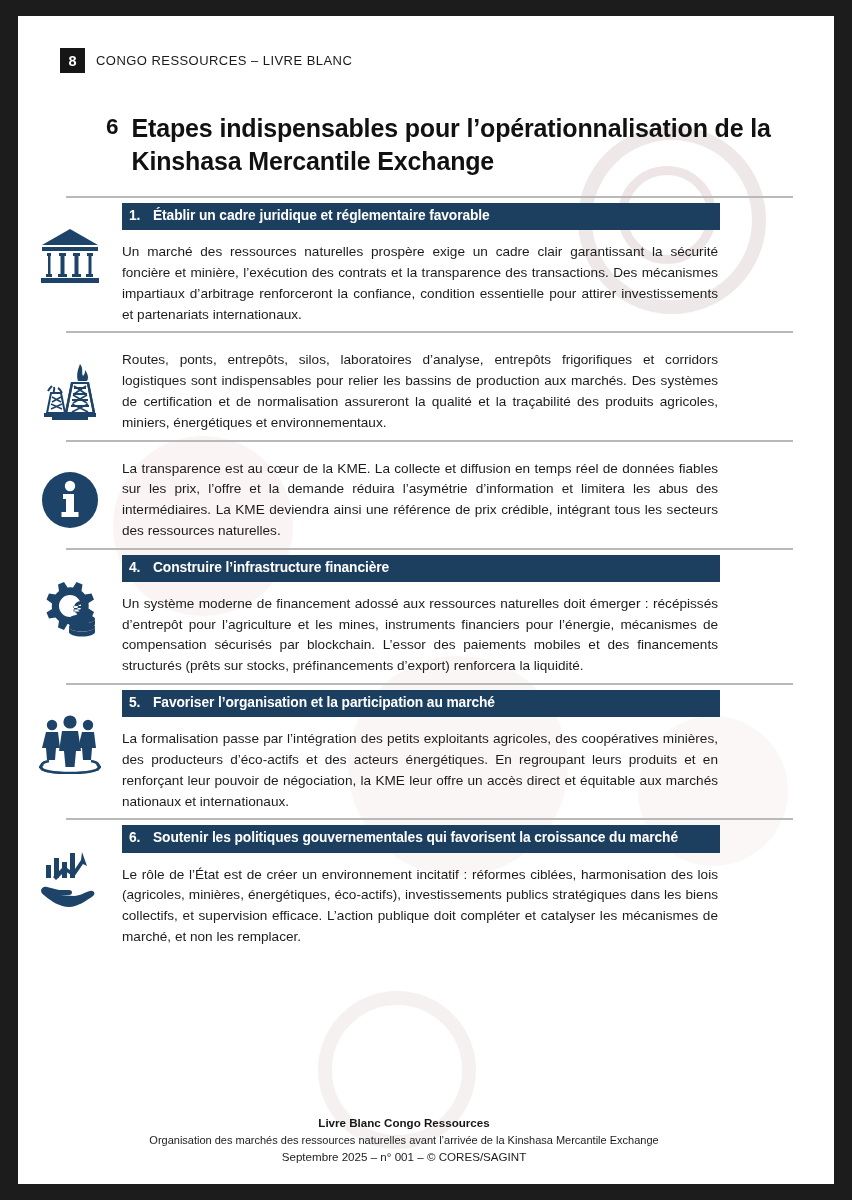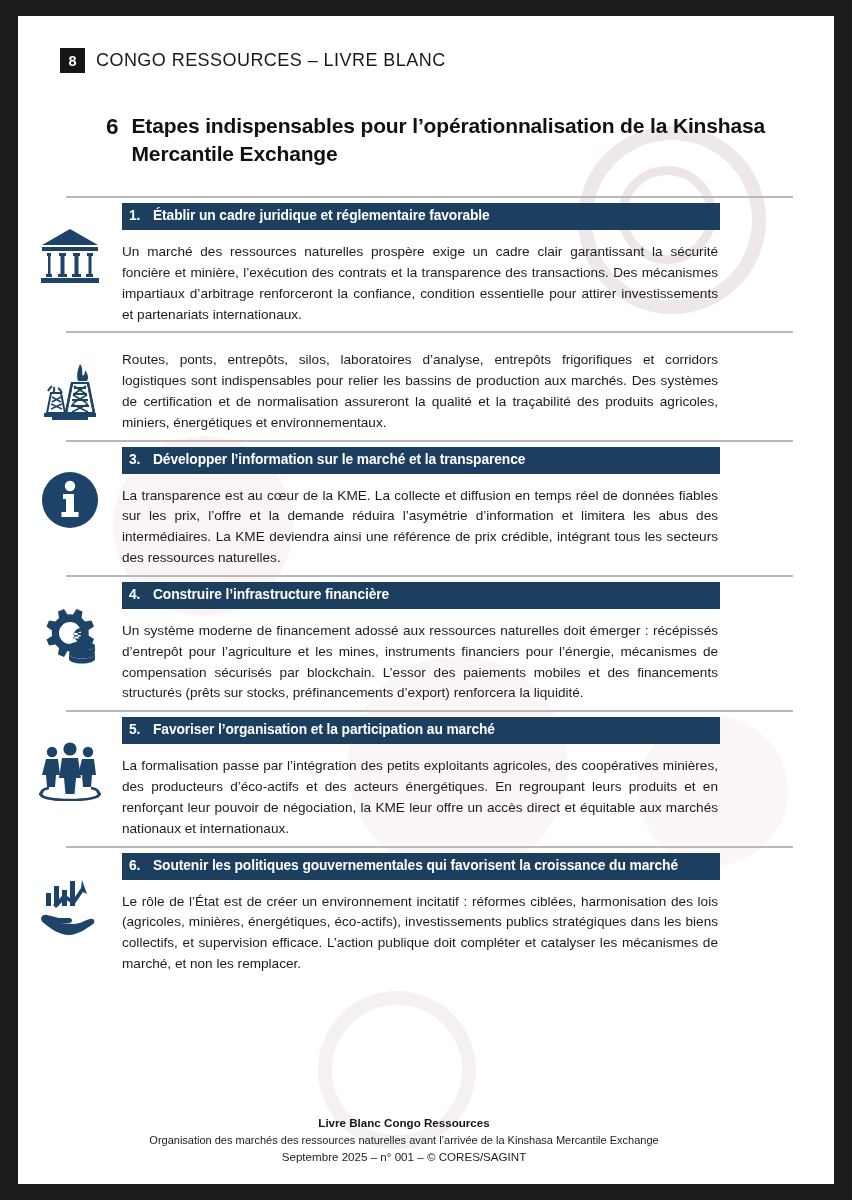--- a/index.html
+++ b/index.html
@@ -65,21 +65,21 @@
     font-size: 14.5px;
     font-weight: 700;
     width: 25px;
     height: 25px;
     display: flex;
     align-items: center;
     justify-content: center;
     letter-spacing: 0;
   }
   #header-title {
-    font-size: 18px;
+    font-size: 13px;
     color: #1a1a1a;
     letter-spacing: 0.45px;
     font-weight: 400;
     white-space: nowrap;
   }
 
   
   #chapter-block {
     position: absolute;
     left: 88px;
@@ -89,21 +89,21 @@
     gap: 13px;
     align-items: flex-start;
   }
   #chapter-number {
     font-size: 22.5px;
     font-weight: 700;
     color: #111111;
     line-height: 1.32;
   }
   #chapter-title {
-    font-size: 21px;
+    font-size: 25px;
     font-weight: 700;
     color: #111111;
     line-height: 1.32;
     letter-spacing: -0.15px;
   }
 
   
   #steps-list {
     position: absolute;
     left: 0;
@@ -275,21 +275,20 @@
         <div class="step-rule"></div>
         <div class="step-body">
           <div class="step-icon">
             <svg width="58" height="58" viewBox="0 0 58 58">
               <circle cx="29" cy="29" r="28" fill="#1d4468"></circle>
               <circle cx="29" cy="15" r="5.2" fill="#ffffff"></circle>
               <path d="M22 23 h11 v18 h4.5 v5 h-17 v-5 h4.5 v-13 h-3 z" fill="#ffffff"></path>
             </svg>
           </div>
           <div class="step-content">
-            <div class="step-banner"><span class="step-num">3.</span><span class="step-head-wrap">Développer l’information sur le marché et la transparence</span></div>
             <div class="step-text">La transparence est au cœur de la KME. La collecte et diffusion en temps réel de données fiables sur les prix, l’offre et la demande réduira l’asymétrie d’information et limitera les abus des intermédiaires. La KME deviendra ainsi une référence de prix crédible, intégrant tous les secteurs des ressources naturelles.</div>
           </div>
         </div>
       </div>
 
       <div class="step">
         <div class="step-rule"></div>
         <div class="step-body">
           <div class="step-icon">
             <svg width="66" height="62" viewBox="0 0 66 62">

